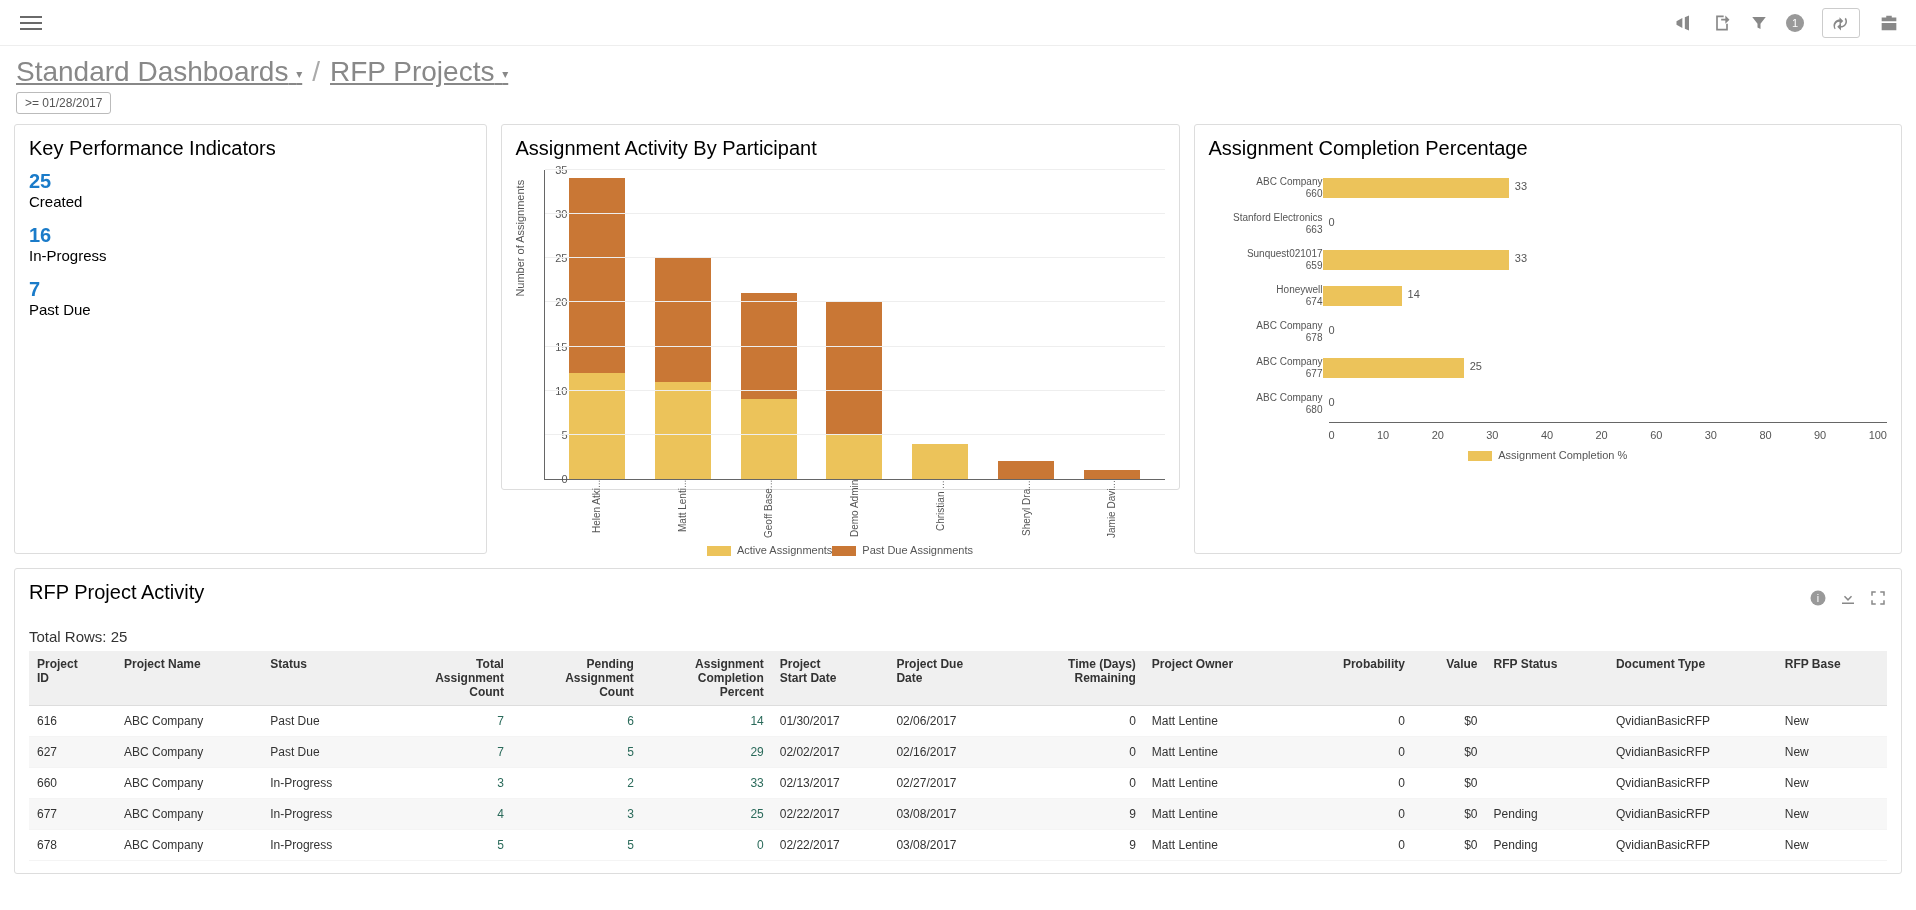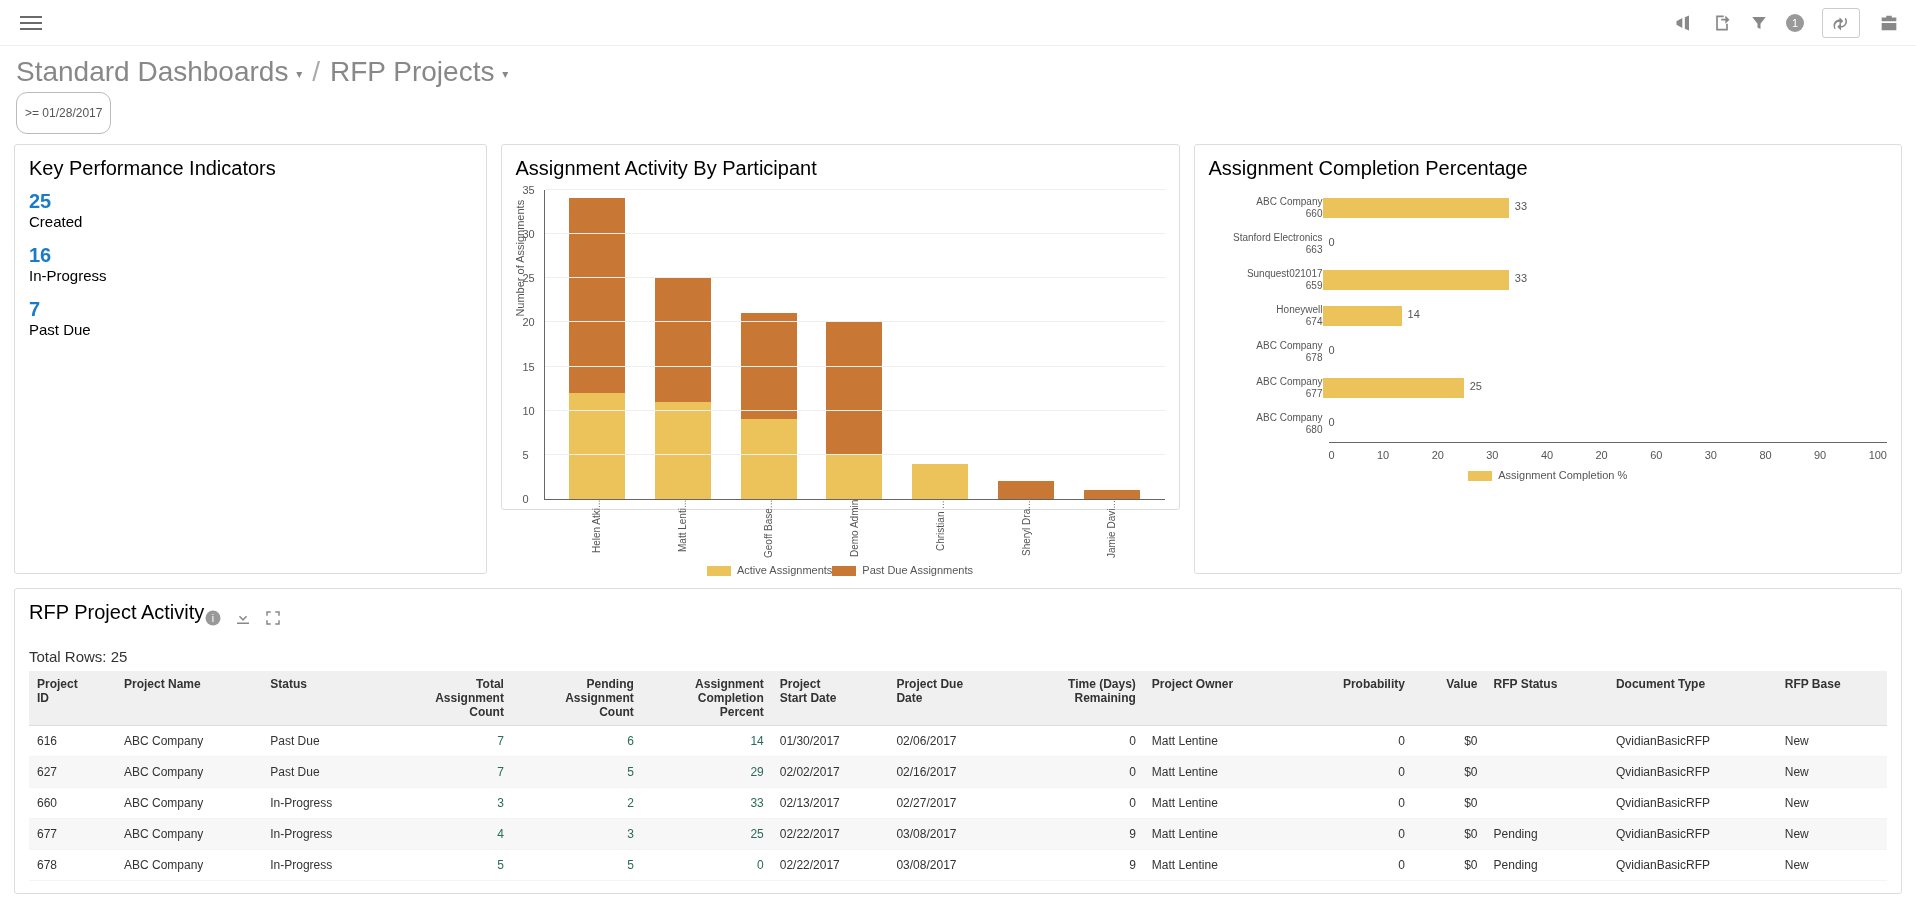--- a/index.html
+++ b/index.html
@@ -33,27 +33,27 @@
     width: 38px; height: 30px;
     display: flex; align-items: center; justify-content: center;
     cursor: pointer;
   }
   
   .breadcrumb-row {
     padding: 10px 16px 4px 16px;
     display: flex; align-items: baseline; gap: 10px;
     font-size: 28px; color: #888; font-weight: 300;
   }
-  .breadcrumb-row .crumb { cursor: pointer; }
+  .breadcrumb-row .crumb { cursor: pointer; text-decoration: underline; }
   .breadcrumb-row .sep { color: #aaa; }
   .caret-sm { font-size: 12px; vertical-align: middle; color: #888; }
   .filter-row { padding: 0 16px 10px 16px; }
   .filter-chip {
-    display: inline-block; border: 1px solid #bbb; border-radius: 11px;
-    padding: 13px 8px; font-size: 12px; color: #555; cursor: pointer;
+    display: inline-block; border: 1px solid #bbb; border-radius: 3px;
+    padding: 3px 8px; font-size: 12px; color: #555; cursor: pointer;
   }
   
   .panels-row {
     display: flex; gap: 14px; padding: 0 14px;
   }
   .panel {
     border: 1px solid #ddd; border-radius: 3px;
     padding: 12px 14px; background: #fff;
   }
   .panel-title { font-size: 20px; color: #000000; font-weight: 300; margin-bottom: 10px; }
@@ -61,21 +61,21 @@
   .kpi-item .kpi-value { color: #1a7bc9; font-size: 20px; font-weight: bold; }
   .kpi-item .kpi-label { color: #000000; font-size: 15px; margin-bottom: 14px; }
   .chart-panel { width: 690px; height: 366px; position: relative; }
   .chart-panel-right { width: 720px; height: 430px; position: relative; }
   
   .stacked-chart {
     position: relative; height: 310px; margin-left: 28px; margin-top: 6px;
     border-left: 1px solid #666; border-bottom: 1px solid #666;
   }
   .y-ticks { position: absolute; left: -22px; top: 0; height: 100%; font-size: 11px; color: #555; }
-  .y-tick { position: absolute; transform: translateY(50%); text-align: left; width: 18px; }
+  .y-tick { position: absolute; transform: translateY(50%); text-align: right; width: 18px; margin-left: 27px; }
   .y-grid { position: absolute; left: 0; right: 0; border-top: 1px solid #eee; }
   .y-axis-label {
     position: absolute; left: -2px; top: 50%;
     transform: rotate(-90deg) translateX(50%);
     transform-origin: left top;
     font-size: 11px; color: #555;
     white-space: nowrap;
   }
   .bars-row {
     position: absolute; left: 0; right: 0; bottom: 0;
@@ -110,21 +110,21 @@
     margin-left: 120px; display: flex; justify-content: space-between;
     font-size: 11px; color: #555; padding-top: 6px; border-top: 1px solid #666;
   }
   .legend-center { text-align: center; font-size: 11px; color: #555; margin-top: 8px; }
   .legend-center .box { display: inline-block; width: 24px; height: 10px; margin-right: 6px; vertical-align: middle; background: #ecc35a; }
   
   .table-panel {
     margin: 14px; border: 1px solid #ddd; border-radius: 3px; padding: 12px 14px;
     position: relative;
   }
-  .table-title-row { display: flex; justify-content: flex-start; align-items: center; }
+  .table-title-row { display: flex; justify-content: space-between; align-items: center; }
   .table-tools { display: flex; gap: 12px; color: #888; }
   .table-tools .icon { cursor: pointer; }
   .total-rows { font-weight: normal; font-size: 15px; margin: 14px 0 6px 0; }
   table.data { width: 100%; border-collapse: collapse; font-size: 12px; }
   table.data thead th {
     text-align: left; padding: 6px 8px; color: #333; font-weight: bold;
     background: #f0f0f0; border-bottom: 1px solid #ddd;
     vertical-align: top;
   }
   table.data thead th.right, table.data tbody td.right { text-align: right; }

